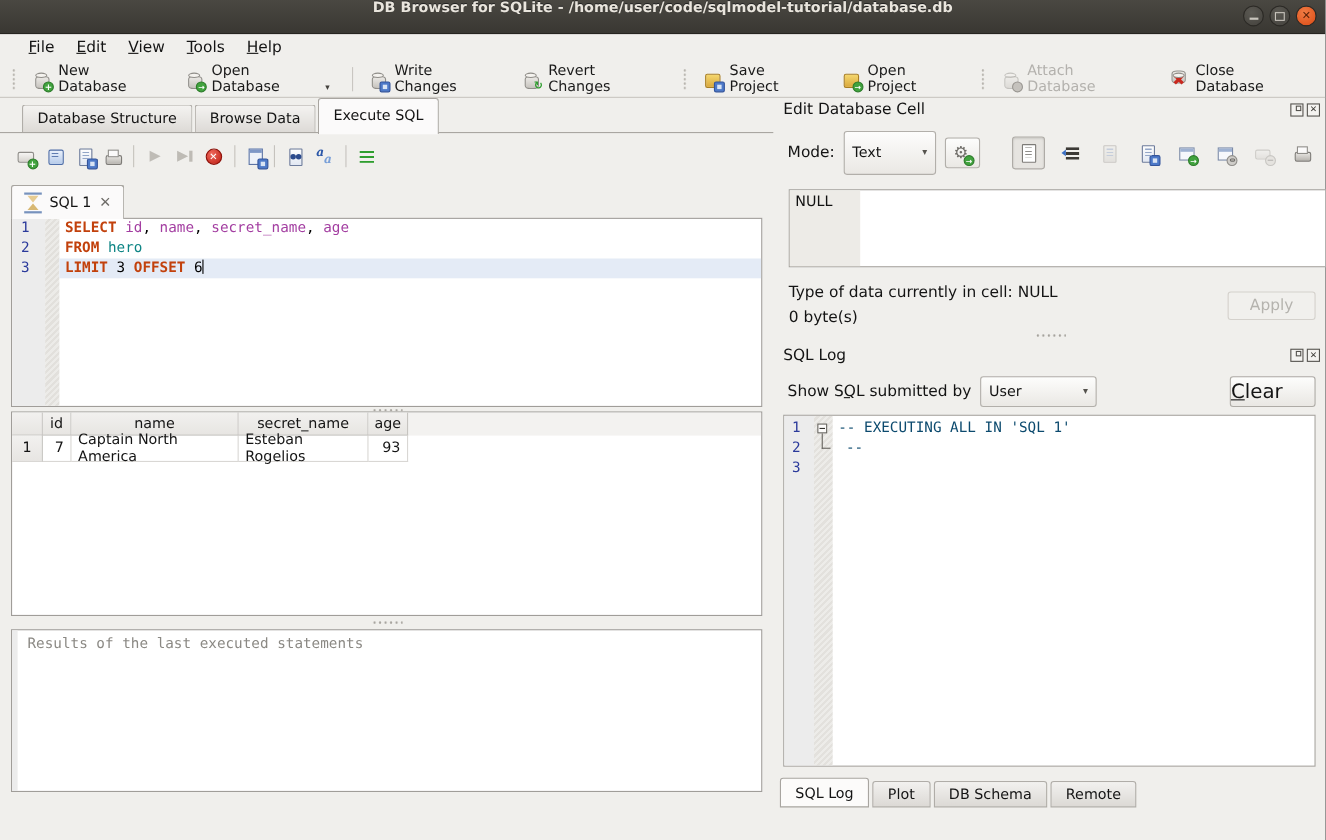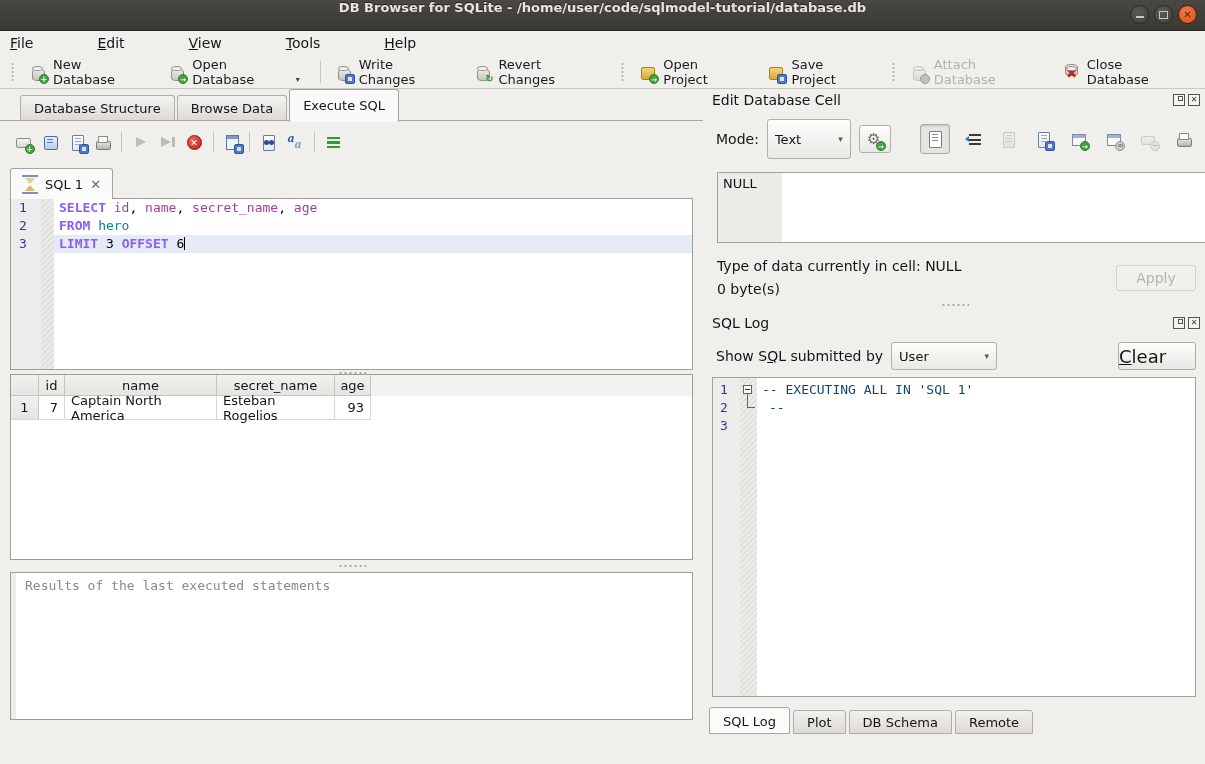--- a/index.html
+++ b/index.html
@@ -7,21 +7,21 @@
   
   .titlebar{position:absolute;top:0;left:0;right:0;height:30px;background:linear-gradient(#4a4842,#393732);border-bottom:1px solid #262420;display:flex;justify-content:center;}
   .title{font-weight:bold;font-size:13px;color:#e9e5dd;text-shadow:0 -1px 0 #222;}
   .winbtns{position:absolute;right:8px;top:5px;display:flex;gap:5px;}
   .wbtn{width:19px;height:19px;border-radius:50%;background:radial-gradient(circle at 40% 32%,#5b5953,#43413c);border:1px solid #2b2925;color:#c9c5bd;display:flex;align-items:center;justify-content:center;box-sizing:border-box;}
   .wbtn.min::after{content:"";width:8px;height:2px;background:#c9c5bd;margin-top:4px;}
   .wbtn.max::after{content:"";width:7px;height:6px;border:1.5px solid #c9c5bd;}
   .wbtn.close{background:radial-gradient(circle at 40% 32%,#f07c44,#dc4a14);}
   .wbtn.close::after{content:"✕";font:bold 10px/10px "DejaVu Sans";color:#571f06;}
   
-  .menubar{position:absolute;top:30px;left:0;right:0;height:26px;display:flex;align-items:center;padding-left:0;gap:44px;}
+  .menubar{position:absolute;top:30px;left:0;right:0;height:26px;display:flex;align-items:center;padding-left:16px;}
   .menu-item{padding:3px 10px;font-size:14px;}
   .u{text-decoration:underline;}
   
   .toolbar{position:absolute;top:56px;left:0;right:0;height:32px;border-bottom:1px solid #c9c6c1;display:flex;align-items:center;padding:0 4px;}
   .thandle{width:5px;height:20px;background-image:radial-gradient(#b5b2ac 1px,transparent 1.3px);background-size:5px 4px;margin:0 6px;}
   .tsep{width:1px;height:22px;background:#c9c6c1;margin:0 6px;}
   .tbtn-l{display:flex;align-items:center;gap:6px;padding:4px 8px;font-size:13px;color:#1a1a1a;margin-right:6px;}
   .tbtn-l.disabled{color:#b3b1ad;}
   .tb-dd{font-size:8px;color:#44423e;align-self:flex-end;margin:0 0 3px -2px;}
   
@@ -102,21 +102,21 @@
   .sqltab{position:absolute;left:10px;top:47px;height:31px;display:flex;align-items:center;gap:7px;padding:0 11px;background:#fbfafa;border:1px solid #a8a5a0;border-bottom:none;border-radius:3px 3px 0 0;z-index:2;box-sizing:border-box;}
   .sqltab-label{font-size:13px;}
   .tab-close{color:#6e6c68;font:bold 13px/13px "DejaVu Sans";}
   .editor{position:absolute;left:10px;top:77px;width:683px;height:172px;background:#fff;border:1px solid #a09d99;font:13px "DejaVu Sans Mono",monospace;display:flex;box-sizing:border-box;overflow:hidden;}
   .ed-gcol{width:30px;background:#ececec;flex:none;}
   .ed-fcol{width:13px;background:repeating-linear-gradient(135deg,#ecebe8 0 2px,#e2e0dc 2px 4px);flex:none;}
   .ed-ccol{flex:1;}
   .ed-num{height:18px;line-height:18px;padding-left:8px;color:#2b3a9b;}
   .ed-line{height:18px;line-height:18px;padding-left:5px;white-space:pre;}
   .ed-line.current{background:#e4ebf6;}
-  .tk-kw{color:#8b5cf6;font-weight:bold;}
+  .tk-kw{color:#c2410c;font-weight:bold;}
   .tk-id{color:#a33ea1;}
   .tk-tbl{color:#0e8585;}
   .tk-num,.tk-pl{color:#000;}
   .caret{display:inline-block;width:1px;height:13px;background:#000;vertical-align:-2px;}
   
   .split-h{position:absolute;left:10px;width:683px;height:6px;display:flex;align-items:center;justify-content:center;}
   .split-dots{width:28px;height:4px;background-image:radial-gradient(#a5a29c 1px,transparent 1.3px);background-size:5px 4px;}
   
   .rtable{position:absolute;left:10px;top:253px;width:683px;height:186px;background:#fff;border:1px solid #a09d99;font-size:13px;box-sizing:border-box;overflow:hidden;}
   .rt-head{display:flex;height:21px;background:#f3f2f0;}
@@ -221,30 +221,30 @@
         <span>Write Changes</span>
       </div>
       <div class="tbtn-l">
         <span class="ic ic-db-revert">
           <span class="bdg"></span>
         </span>
         <span>Revert Changes</span>
       </div>
       <div class="thandle"></div>
       <div class="tbtn-l">
+        <span class="ic ic-proj-save">
+          <span class="bdg"></span>
+        </span>
+        <span>Save Project</span>
+      </div>
+      <div class="tbtn-l">
         <span class="ic ic-proj-open">
           <span class="bdg"></span>
         </span>
         <span>Open Project</span>
-      </div>
-      <div class="tbtn-l">
-        <span class="ic ic-proj-save">
-          <span class="bdg"></span>
-        </span>
-        <span>Save Project</span>
       </div>
       <div class="thandle"></div>
       <div class="tbtn-l disabled">
         <span class="ic ic-db-attach">
           <span class="bdg"></span>
         </span>
         <span>Attach Database</span>
       </div>
       <div class="tbtn-l">
         <span class="ic ic-db-close"></span>

